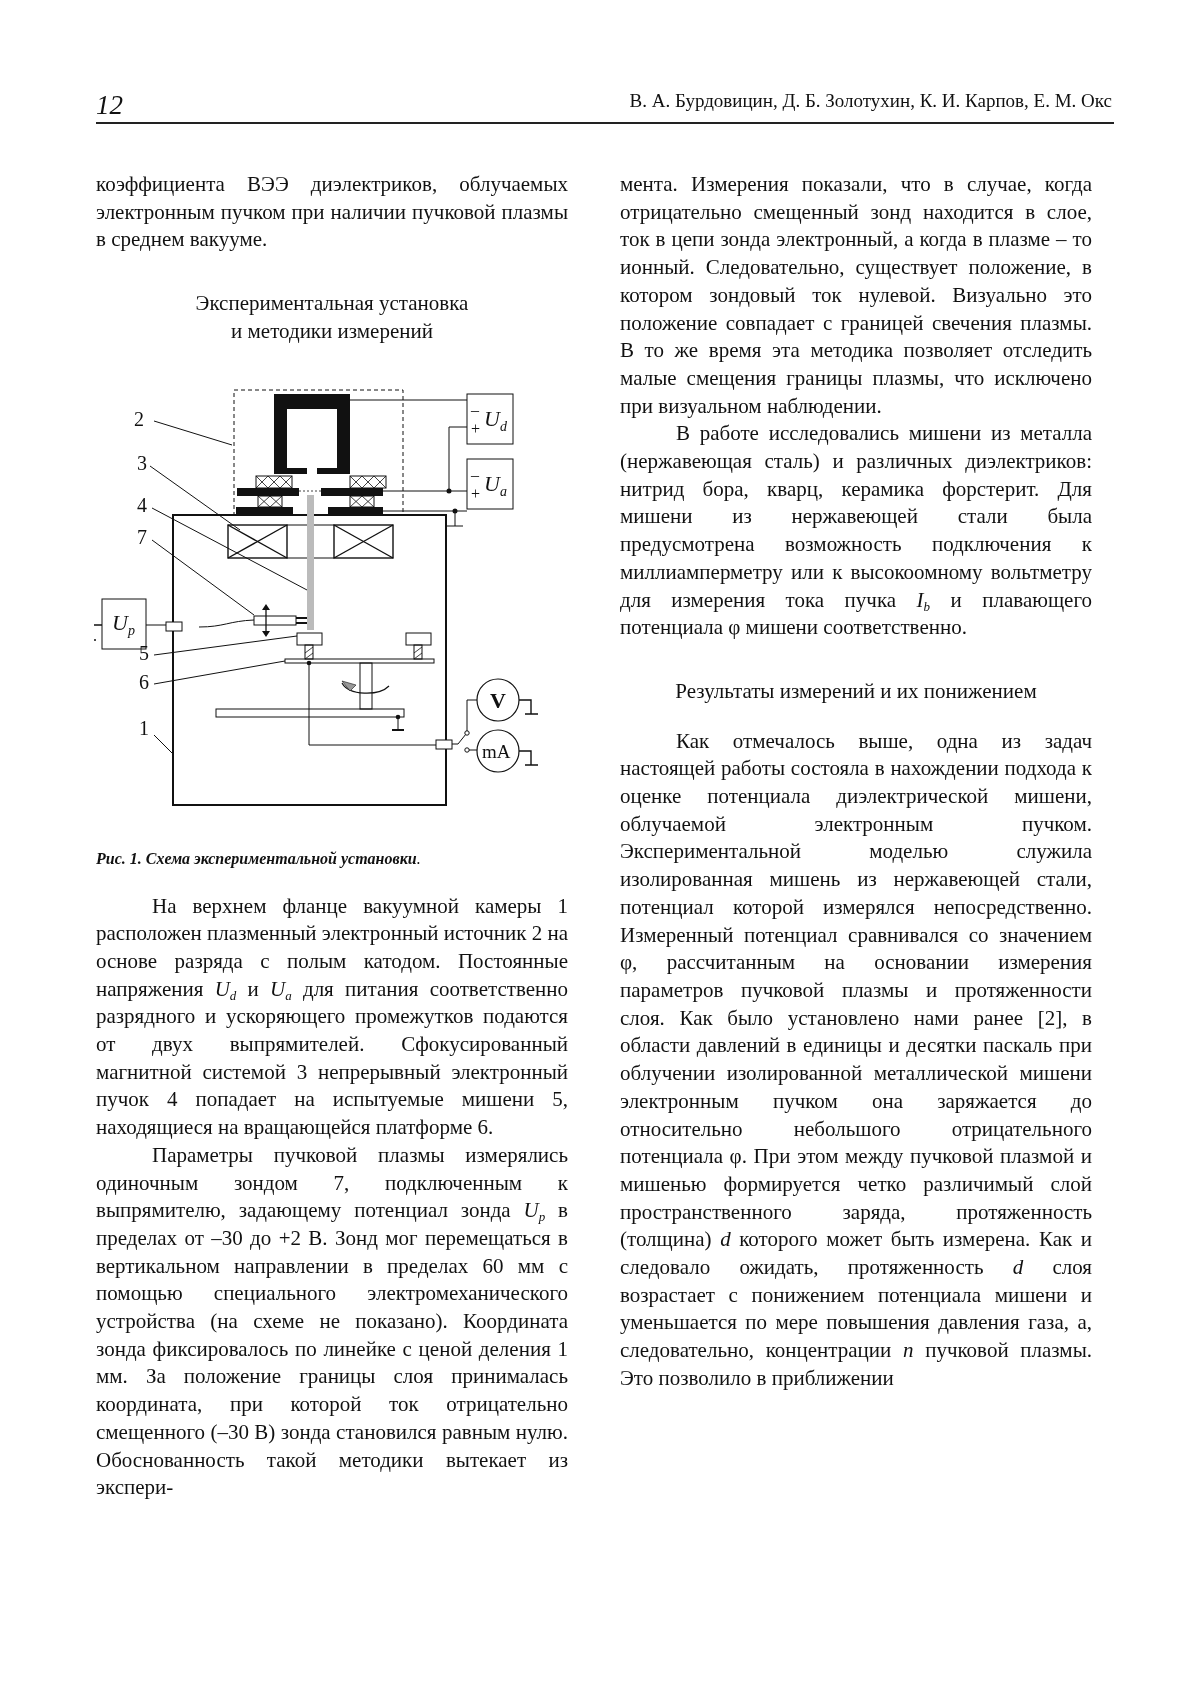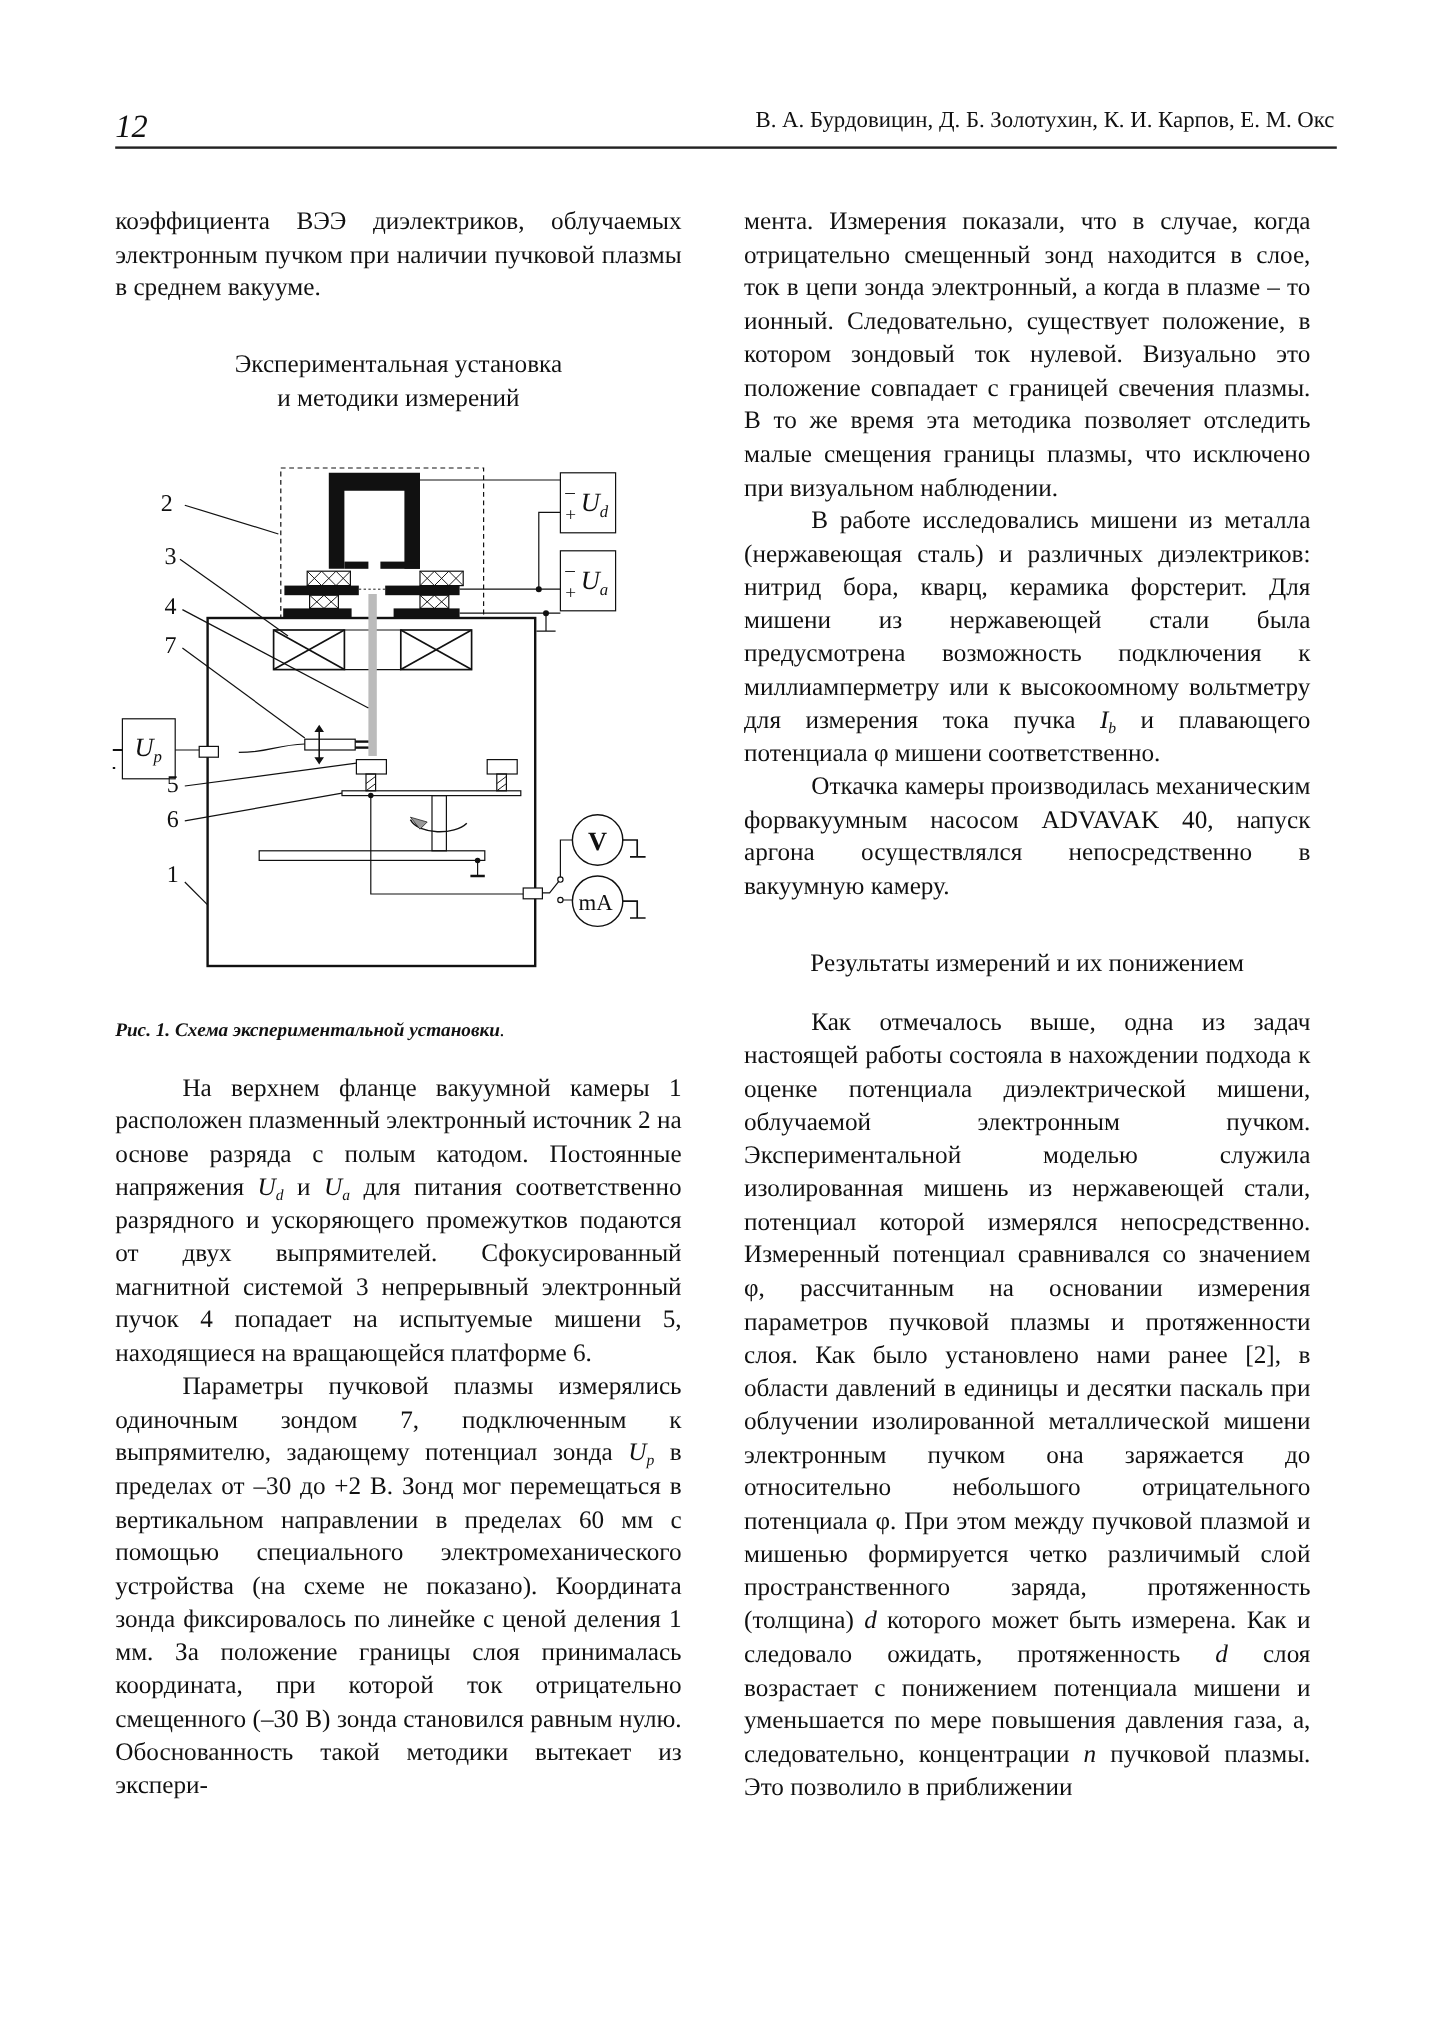--- a/index.html
+++ b/index.html
@@ -162,20 +162,19 @@
   <p class="caption"><span>Рис. 1. Схема экспериментальной установки</span><span class="tail">.</span></p>
 
   <div style="height:22px"></div>
   <p class="p indent"><span>На верхнем фланце вакуумной камеры 1 расположен плазменный электронный источник 2 на основе разряда с полым катодом. Постоянные напряжения </span><i>U</i><sub><i>d</i></sub><span> и </span><i>U</i><sub><i>a</i></sub><span> для питания соответственно разрядного и ускоряющего промежутков подаются от двух выпрямителей. Сфокусированный магнитной системой 3 непрерывный электронный пучок 4 попадает на испытуемые мишени 5, находящиеся на вращающейся платформе 6.</span></p>
   <p class="p indent"><span>Параметры пучковой плазмы измерялись одиночным зондом 7, подключенным к выпрямителю, задающему потенциал зонда </span><i>U</i><sub><i>p</i></sub><span> в пределах от –30 до +2 В. Зонд мог перемещаться в вертикальном направлении в пределах 60 мм с помощью специального электромеханического устройства (на схеме не показано). Координата зонда фиксировалось по линейке с ценой деления 1 мм. За положение границы слоя принималась координата, при которой ток отрицательно смещенного (–30 В) зонда становился равным нулю. Обоснованность такой методики вытекает из экспери-</span></p>
 </div>
 
 <div class="col col-right">
   <p class="p">мента. Измерения показали, что в случае, когда отрицательно смещенный зонд находится в слое, ток в цепи зонда электронный, а когда в плазме – то ионный. Следовательно, существует положение, в котором зондовый ток нулевой. Визуально это положение совпадает с границей свечения плазмы. В то же время эта методика позволяет отследить малые смещения границы плазмы, что исключено при визуальном наблюдении.</p>
   <p class="p indent"><span>В работе исследовались мишени из металла (нержавеющая сталь) и различных диэлектриков: нитрид бора, кварц, керамика форстерит. Для мишени из нержавеющей стали была предусмотрена возможность подключения к миллиамперметру или к высокоомному вольтметру для измерения тока пучка </span><i>I</i><sub><i>b</i></sub><span> и плавающего потенциала φ мишени соответственно.</span></p>
-  <p class="p indent">Откачка камеры производилась механическим форвакуумным насосом ADVAVAK 40, напуск аргона осуществлялся непосредственно в вакуумную камеру.</p>
 
   <div style="height:36px"></div>
   <p class="h">Результаты измерений и их понижением</p>
   <div style="height:22px"></div>
 
   <p class="p indent"><span>Как отмечалось выше, одна из задач настоящей работы состояла в нахождении подхода к оценке потенциала диэлектрической мишени, облучаемой электронным пучком. Экспериментальной моделью служила изолированная мишень из нержавеющей стали, потенциал которой измерялся непосредственно. Измеренный потенциал сравнивался со значением φ, рассчитанным на основании измерения параметров пучковой плазмы и протяженности слоя. Как было установлено нами ранее [2], в области давлений в единицы и десятки паскаль при облучении изолированной металлической мишени электронным пучком она заряжается до относительно небольшого отрицательного потенциала φ. При этом между пучковой плазмой и мишенью формируется четко различимый слой пространственного заряда, протяженность (толщина) </span><i>d</i><span> которого может быть измерена. Как и следовало ожидать, протяженность </span><i>d</i><span> слоя возрастает с понижением потенциала мишени и уменьшается по мере повышения давления газа, а, следовательно, концентрации </span><i>n</i><span> пучковой плазмы. Это позволило в приближении</span></p>
 </div>
 
 </body></html>

